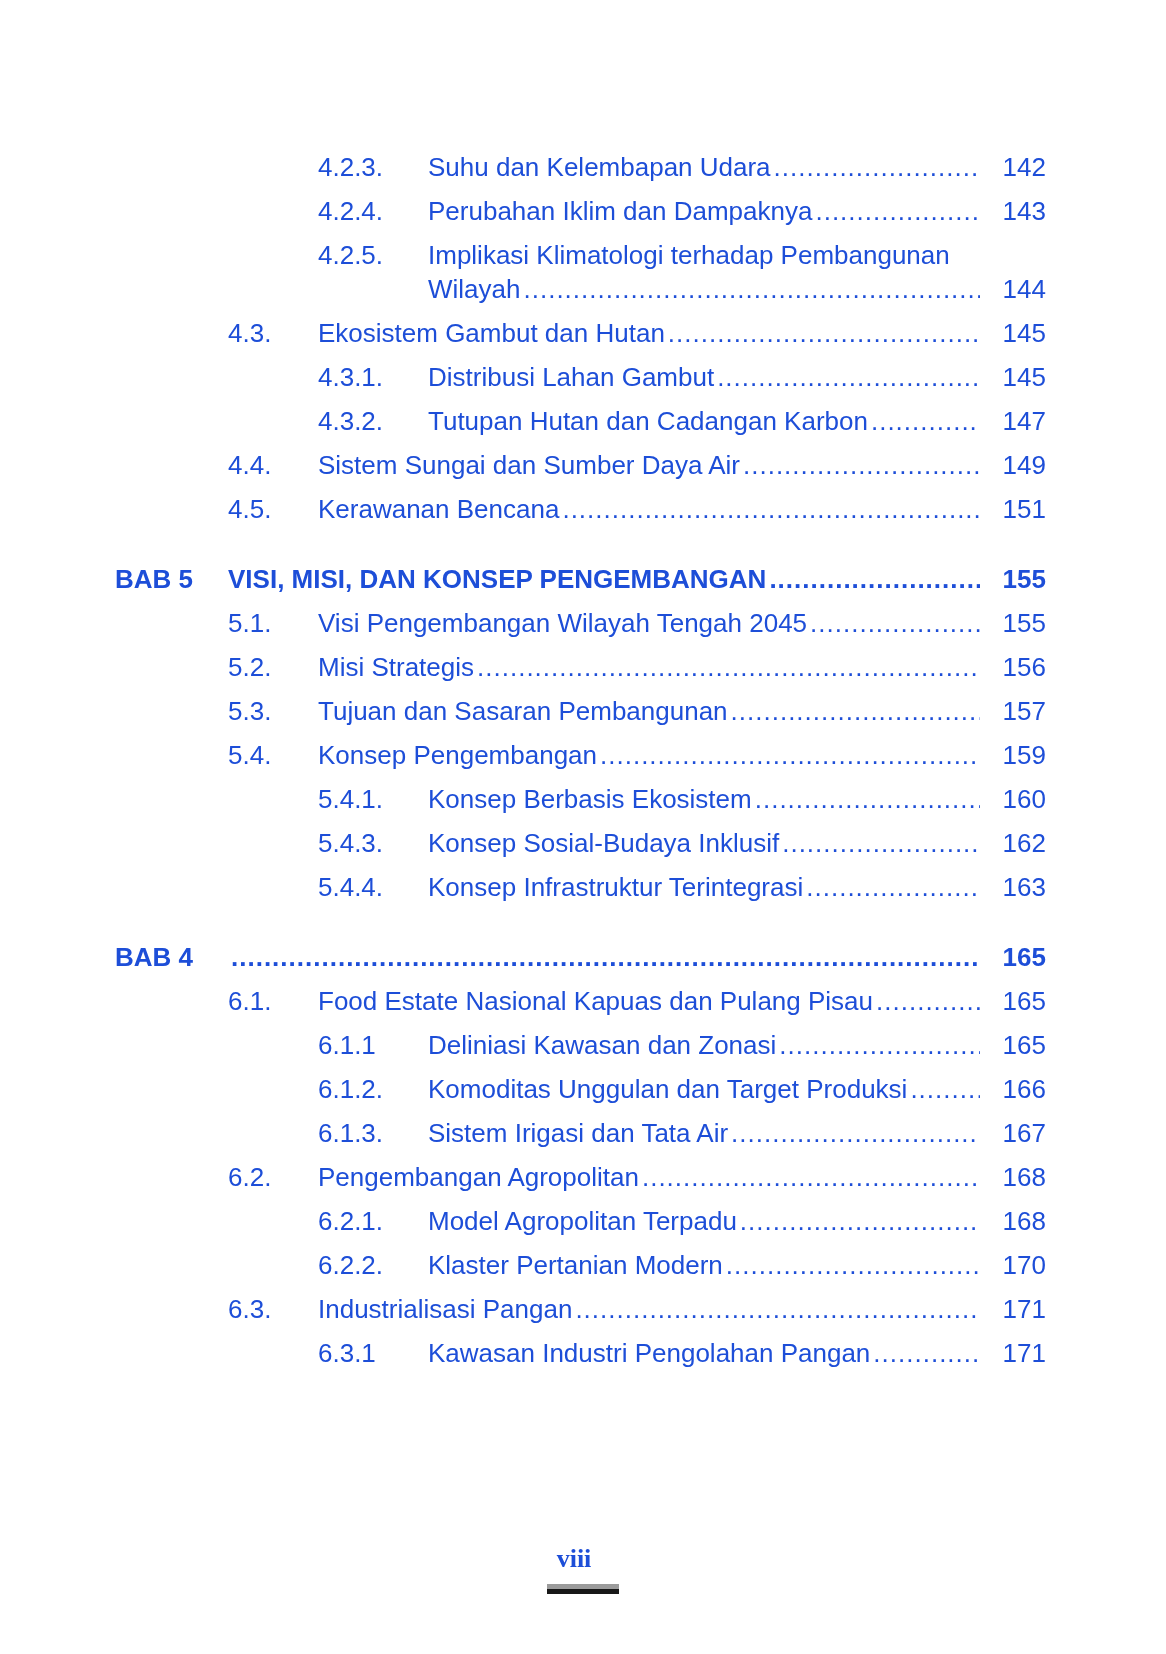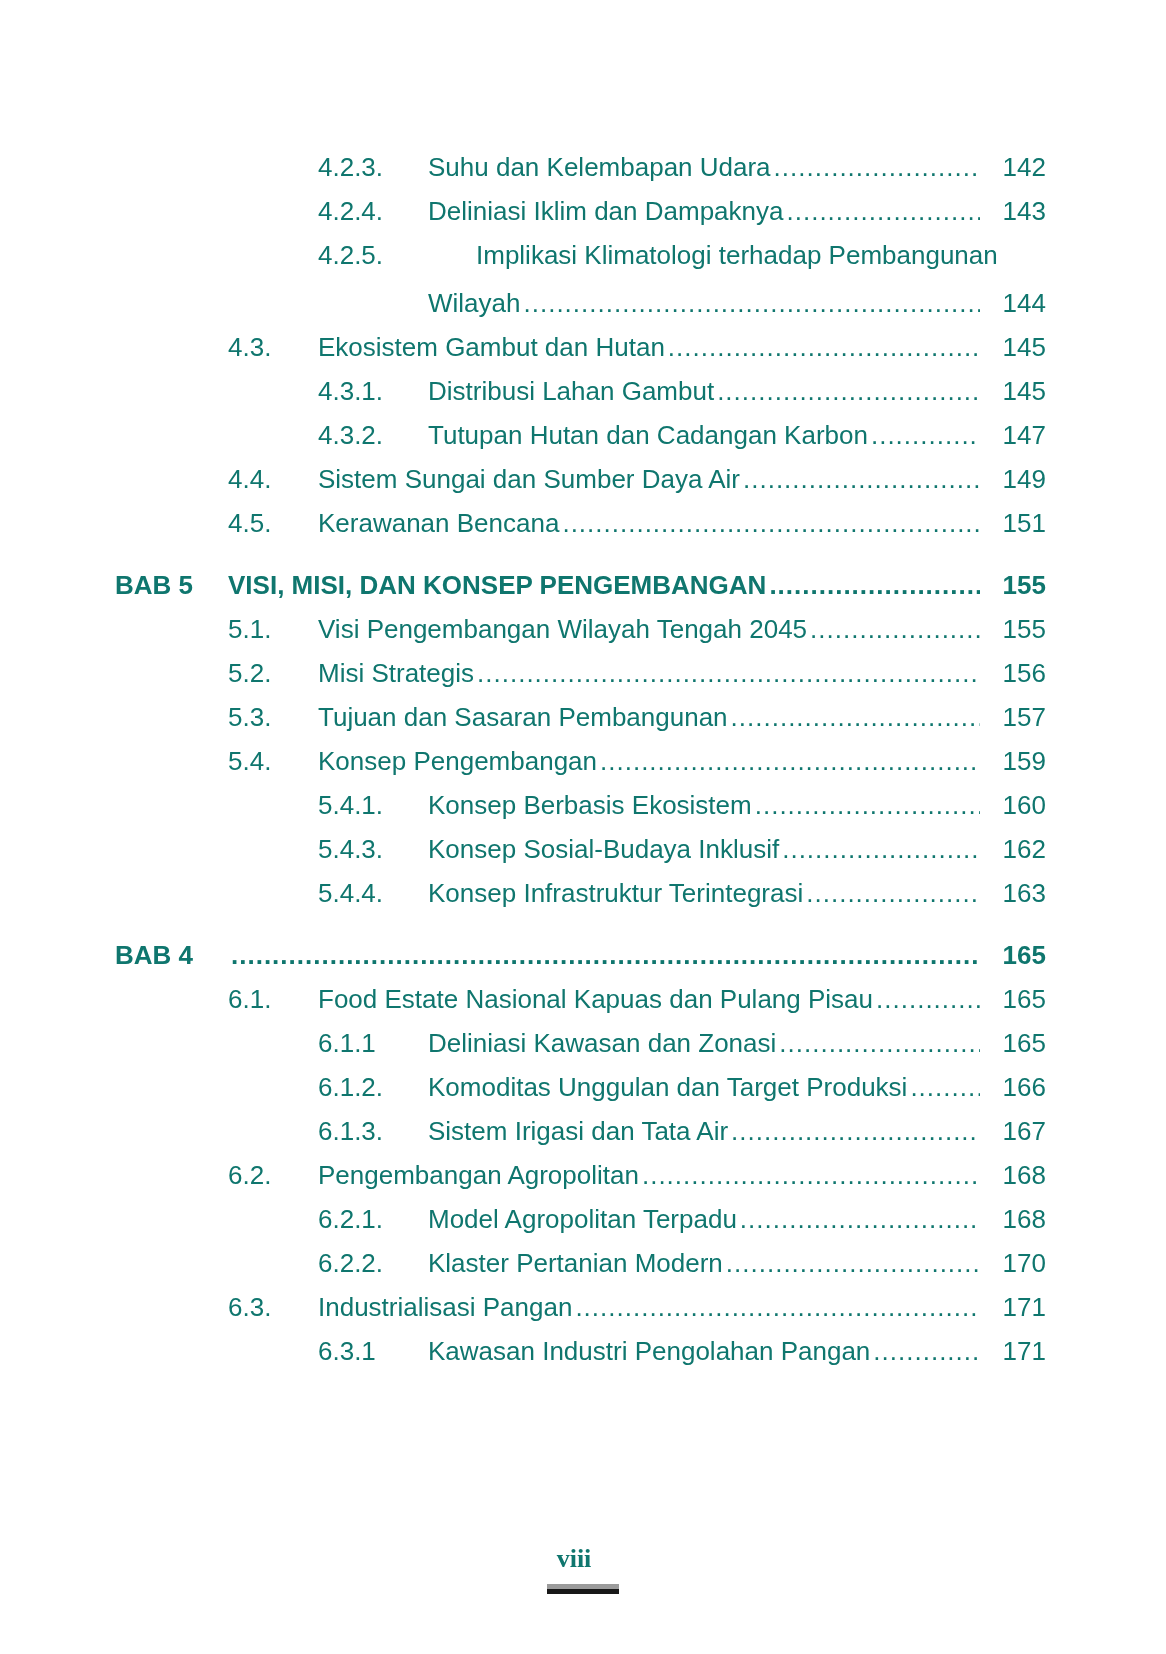--- a/index.html
+++ b/index.html
@@ -20,22 +20,22 @@
     width: 931px;
   }
   .row {
     display: flex;
     align-items: baseline;
     font-size: 26px;
     line-height: 34px;
     margin-bottom: 10px;
   }
   .row.level1 { font-weight: bold; }
-  .row.gap-before { margin-top: 28px; }
-  .row.no-gap-after { margin-bottom: 14px; gap: 48px; }
+  .row.gap-before { margin-top: 36px; }
+  .row.no-gap-after { margin-bottom: 0; }
 
   .num { flex: 0 0 auto; white-space: nowrap; }
   .level1 .num { width: 113px; }
   .level2 { padding-left: 113px; align-items: center; }
   .level2 .num { width: 90px; }
   .level3 { padding-left: 203px; }
   .level3 .num { width: 110px; }
 
   .title { flex: 0 0 auto; white-space: nowrap; }
 
@@ -65,32 +65,32 @@
     position: absolute;
     left: 547px; top: 1584px;
     width: 72px; height: 10px;
   }
   .footer-rule .rule-gray  { width: 72px; height: 5px; background: #9b9b9b; }
   .footer-rule .rule-black { width: 72px; height: 5px; background: #181818; }
 </style>
 </head>
 <body>
 
-<div class="page" style="color: #0f766e;">
+<div class="page" style="color: #1d4ed8;">
 
   <div class="toc">
       <div class="row level3">
     <span class="num">4.2.3.</span>
     <span class="title">Suhu dan Kelembapan Udara</span>
     <span class="leader"></span>
     <span class="pg">142</span>
   </div>
       <div class="row level3">
     <span class="num">4.2.4.</span>
-    <span class="title">Deliniasi Iklim dan Dampaknya</span>
+    <span class="title">Perubahan Iklim dan Dampaknya</span>
     <span class="leader"></span>
     <span class="pg">143</span>
   </div>
       <div class="row level3 no-page no-gap-after">
     <span class="num">4.2.5.</span>
     <span class="title">Implikasi Klimatologi terhadap Pembangunan</span>
 
   </div>
       <div class="row level3">
     <span class="num"></span>

